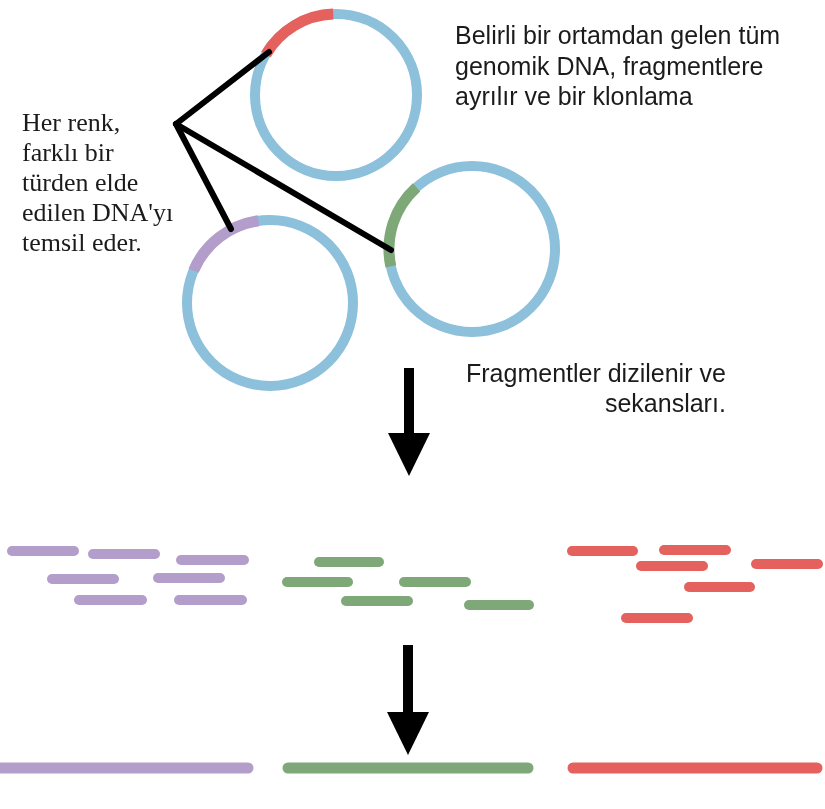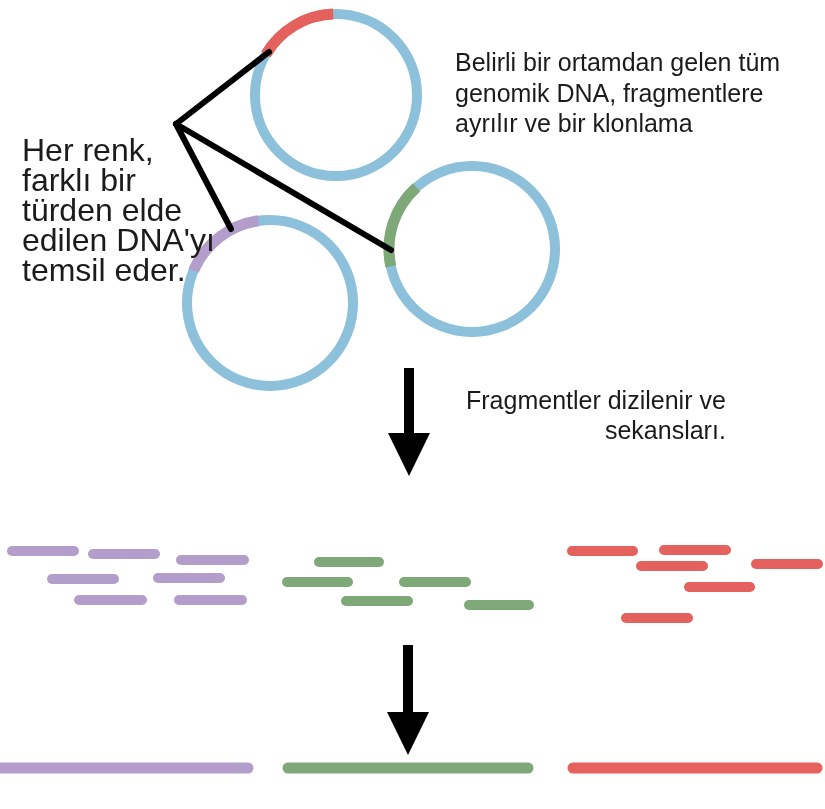--- a/index.html
+++ b/index.html
@@ -42,27 +42,27 @@
     stroke: var(--line-black, #000000);
     stroke-width: 10;
   }
   .arrow polygon {
     fill: var(--line-black, #000000);
   }
   .txt {
     position: absolute;
     color: var(--text-color, #1b1b1b);
     white-space: nowrap;
-    margin-top: 27px;
   }
   .txt-legend {
     left: 22px;
     top: 108px;
-    font-size: 32px;
+    font-size: 26px;
     line-height: 30px;
+    font-family: Liberation Serif, serif;
   }
   .txt-intro {
     left: 455px;
     top: 20px;
     font-size: 25px;
     line-height: 30.5px;
   }
   .txt-sequencing {
     left: 466px;
     top: 358px;

